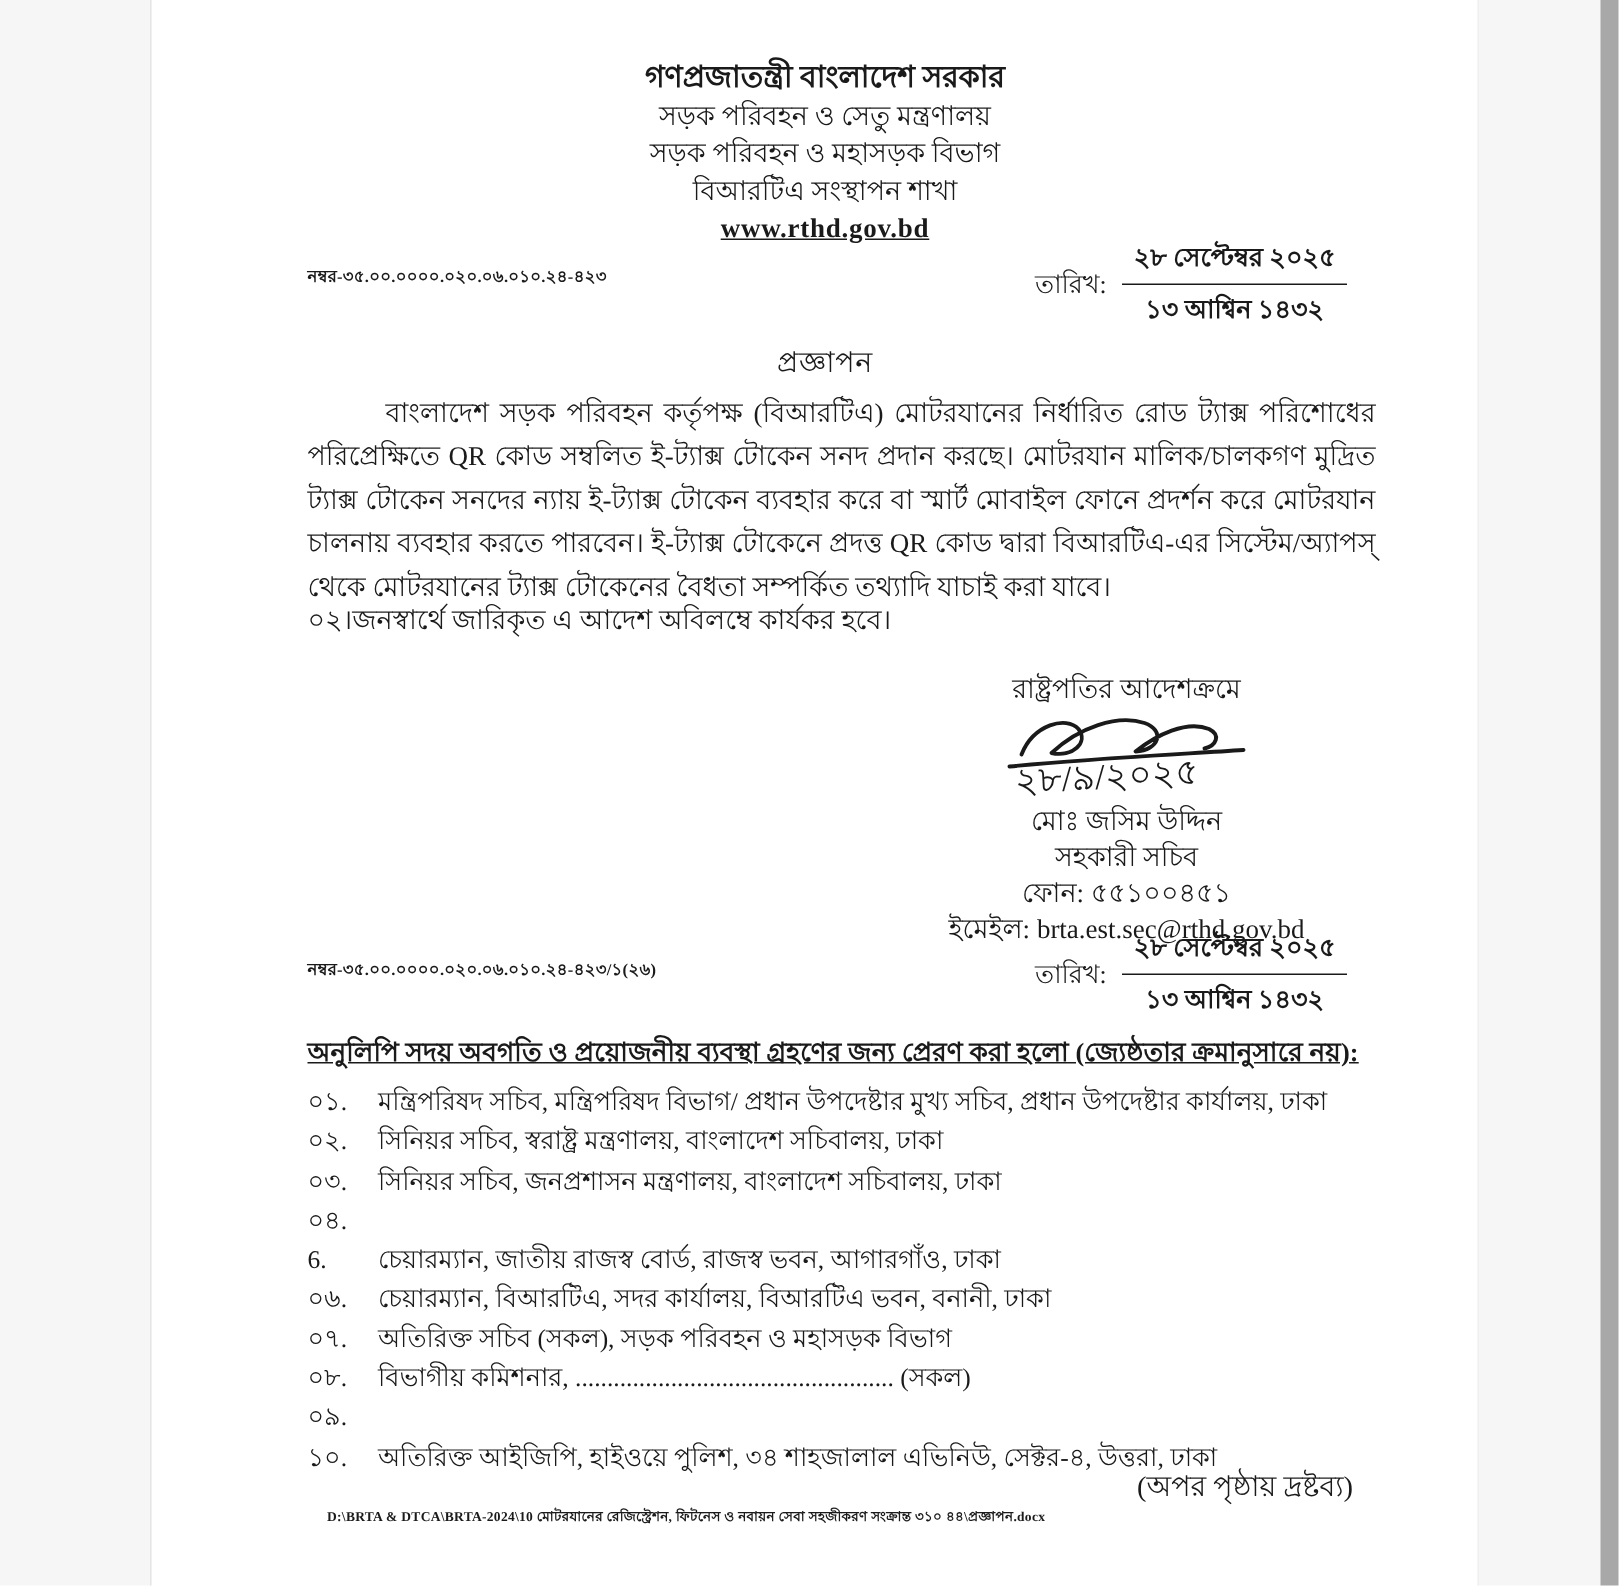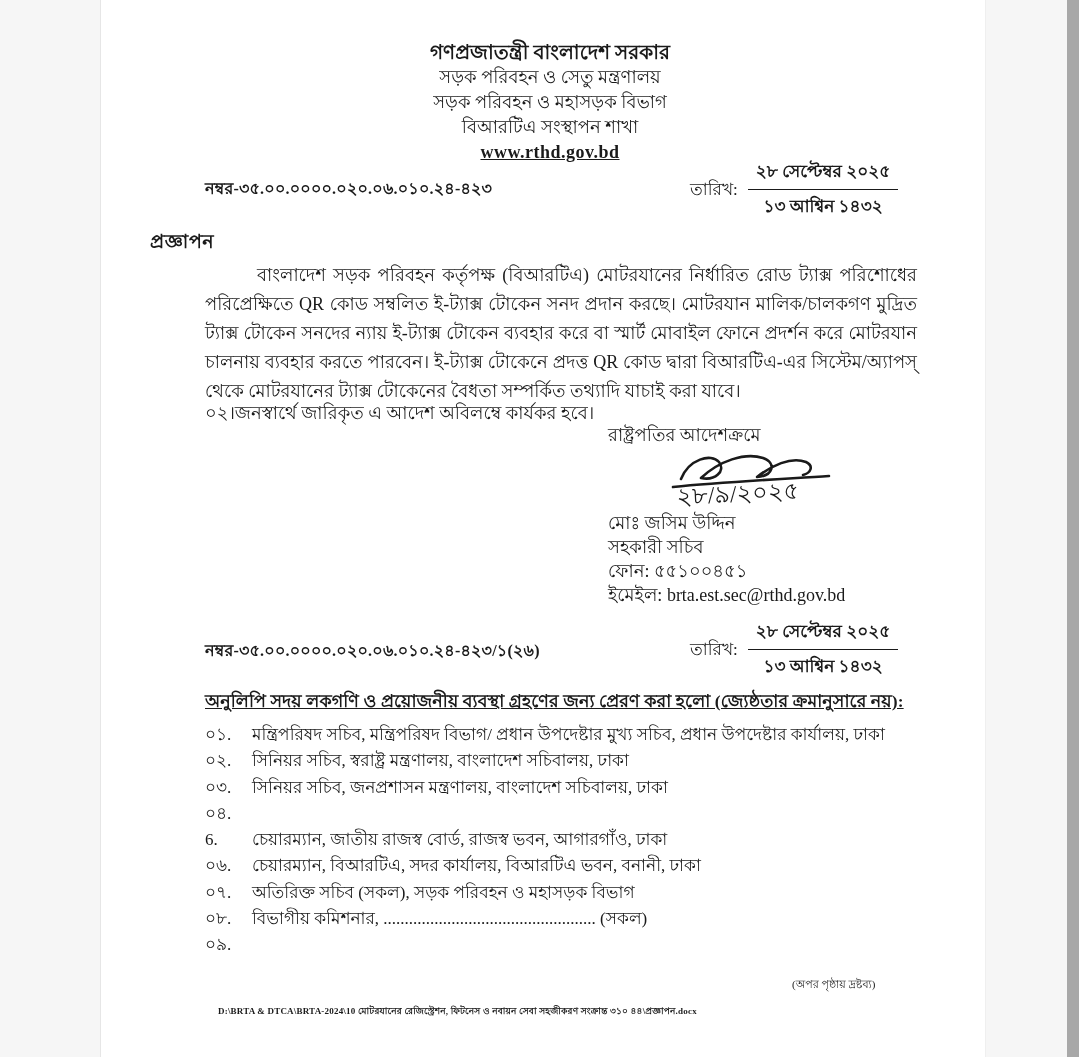--- a/index.html
+++ b/index.html
@@ -22,62 +22,62 @@
     position:absolute;left:1067px;top:0;width:12px;height:1057px;
     background:#a8a8a8;
   }
   .header-block{
     position:absolute;left:150px;top:40px;width:800px;
     text-align:center;line-height:25px;font-size:18px;
   }
   .header-block .gov{font-size:20px;font-weight:bold;}
   .header-block .site{font-weight:bold;text-decoration:underline;font-size:18px;letter-spacing:0.5px;}
   .memo-number{
-    position:absolute;left:205px;font-size:16px;font-weight:bold;letter-spacing:0.2px;
+    position:absolute;left:205px;font-size:11px;font-weight:bold;letter-spacing:0.2px;
   }
   .memo1-number{top:176px;}
   .memo2-number{top:638px;}
   .date-block{
     position:absolute;left:690px;display:flex;align-items:center;gap:10px;font-size:17px;
   }
   .date1{top:158px;}
   .date2{top:618px;}
   .date-label{font-weight:normal;}
   .date-stack{text-align:center;font-weight:bold;}
   .date-top{border-bottom:1.5px solid #1a1a1a;padding:0 8px 3px 8px;}
   .date-bottom{padding-top:3px;}
   .doc-title{
-    position:absolute;left:150px;top:227px;width:800px;text-align:left;
-    font-size:19px;font-weight:bold;letter-spacing:0.5px;
+    position:absolute;left:150px;top:227px;width:800px;text-align:center;
+    font-size:19px;font-weight:normal;letter-spacing:0.5px;
   }
   .body-paragraph{
     position:absolute;left:205px;top:261px;width:712px;
     font-size:18px;line-height:29px;text-align:justify;text-indent:52px;
   }
   .clause-row{
     position:absolute;left:205px;top:399px;display:flex;font-size:18px;
   }
   .signature-block{
-    position:absolute;left:608px;top:424px;width:286px;
-    text-align:left;font-size:18px;line-height:23px;
+    position:absolute;left:608px;top:448px;width:286px;
+    text-align:center;font-size:18px;line-height:23px;
   }
   .signature-art{margin:2px auto -2px auto;display:block;}
   .sig-line{margin-top:1px;}
   .email-row{white-space:nowrap;}
   .dist-heading{
     position:absolute;left:205px;top:688px;font-size:17.5px;font-weight:bold;
     text-decoration:underline;letter-spacing:0.1px;
   }
   .dist-list{
     position:absolute;left:205px;top:722px;width:770px;font-size:17px;
   }
   .li{display:flex;line-height:26.3px;}
   .li .no{width:47px;flex:none;}
   .see-next{
-    position:absolute;left:792px;top:976px;font-size:11px;
+    position:absolute;left:758px;top:976px;font-size:19px;
   }
   .footer-path{
     position:absolute;left:218px;top:1004px;font-size:9px;font-weight:bold;
     color:#1b1b1b;letter-spacing:0.2px;white-space:nowrap;
   }
 </style>
 </head>
 <body>
 
 <div id="canvas">
@@ -131,21 +131,21 @@
   <div class="memo-number memo2-number">নম্বর-৩৫.০০.০০০০.০২০.০৬.০১০.২৪-৪২৩/১(২৬)</div>
 
   <div class="date-block date2">
     <span class="date-label">তারিখ:</span>
     <span class="date-stack">
       <span class="date-top" style="display:block;">২৮ সেপ্টেম্বর ২০২৫</span>
       <span class="date-bottom" style="display:block;">১৩ আশ্বিন ১৪৩২</span>
     </span>
   </div>
 
-  <div class="dist-heading">অনুলিপি সদয় লকগণি ও প্রয়োজনীয় ব্যবস্থা গ্রহণের জন্য প্রেরণ করা হলো (জ্যেষ্ঠতার ক্রমানুসারে নয়):</div>
+  <div class="dist-heading">অনুলিপি সদয় অবগতি ও প্রয়োজনীয় ব্যবস্থা গ্রহণের জন্য প্রেরণ করা হলো (জ্যেষ্ঠতার ক্রমানুসারে নয়):</div>
 
   <div class="dist-list">
     <div class="li">
         <span class="no">০১.</span>
         <span>মন্ত্রিপরিষদ সচিব, মন্ত্রিপরিষদ বিভাগ/ প্রধান উপদেষ্টার মুখ্য সচিব, প্রধান উপদেষ্টার কার্যালয়, ঢাকা</span>
       </div>
     <div class="li">
         <span class="no">০২.</span>
         <span>সিনিয়র সচিব, স্বরাষ্ট্র মন্ত্রণালয়, বাংলাদেশ সচিবালয়, ঢাকা</span>
       </div>
@@ -168,19 +168,23 @@
         <span class="no">০৭.</span>
         <span>অতিরিক্ত সচিব (সকল), সড়ক পরিবহন ও মহাসড়ক বিভাগ</span>
       </div>
     <div class="li">
         <span class="no">০৮.</span>
         <span>বিভাগীয় কমিশনার, .................................................. (সকল)</span>
       </div>
     <div class="li">
         <span class="no">০৯.</span>
       </div>
+    <div class="li">
+        <span class="no">১০.</span>
+        <span>অতিরিক্ত আইজিপি, হাইওয়ে পুলিশ, ৩৪ শাহজালাল এভিনিউ, সেক্টর-৪, উত্তরা, ঢাকা</span>
+      </div>
   </div>
 
   <div class="see-next">(অপর পৃষ্ঠায় দ্রষ্টব্য)</div>
 
   <div class="footer-path">D:\BRTA &amp; DTCA\BRTA-2024\10 মোটরযানের রেজিস্ট্রেশন, ফিটনেস ও নবায়ন সেবা সহজীকরণ সংক্রান্ত ৩১০ ৪৪\প্রজ্ঞাপন.docx</div>
 
 </div>
 
 </body></html>

